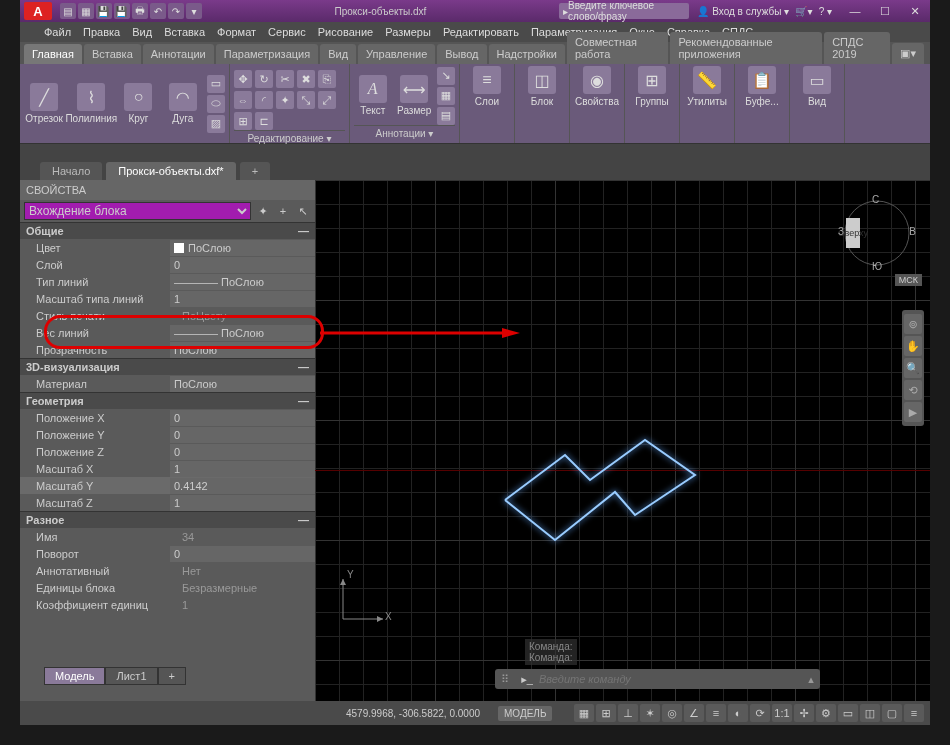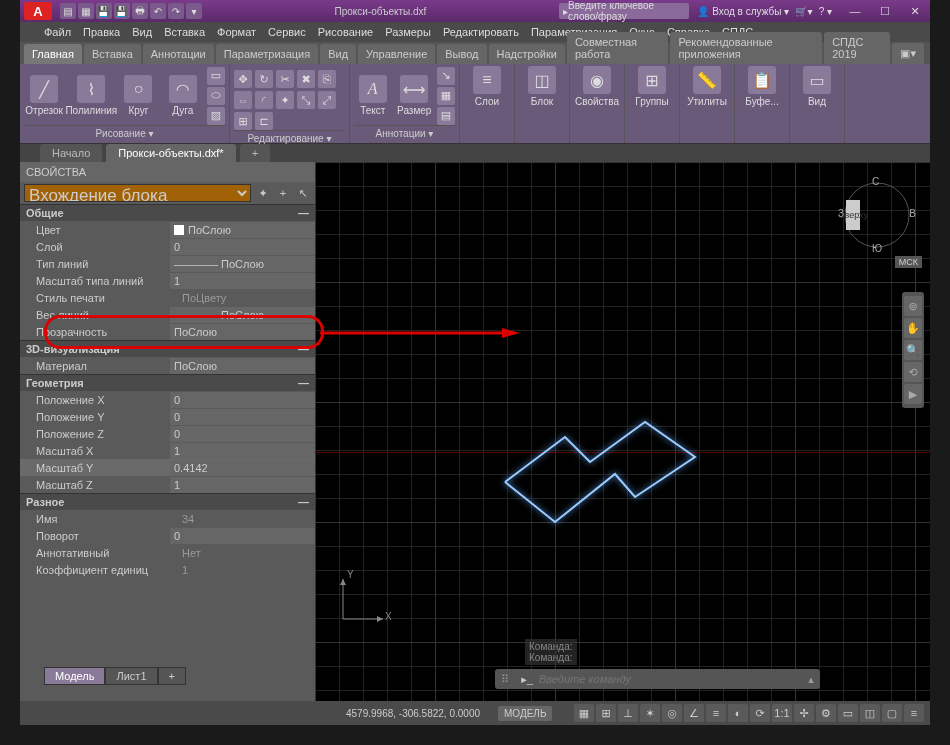--- a/index.html
+++ b/index.html
@@ -30,32 +30,32 @@
 
 .ribbon { height:80px; background:#6a5a7a; display:flex; border-bottom:1px solid #333; }
 .panel { border-right:1px solid #555; display:flex; flex-direction:column; padding:2px 4px; }
 .panel .row { display:flex; gap:4px; align-items:center; flex:1; }
 .panel .lbl { font-size:10px; color:#ccc; text-align:center; padding:2px 0; border-top:1px solid #555; }
 .bigbtn { display:flex; flex-direction:column; align-items:center; justify-content:center; gap:2px; width:46px; color:#ddd; font-size:10px; }
 .bigbtn .ic { width:28px; height:28px; background:#8a7a9a; border-radius:3px; display:flex; align-items:center; justify-content:center; font-size:16px; }
 .smbtn { width:18px; height:18px; background:#8a7a9a; border-radius:2px; display:flex; align-items:center; justify-content:center; font-size:11px; color:#ddd; }
 
 
-.doctabs { height:18px; background:#444; display:flex; align-items:flex-end; padding-left:20px; gap:4px; font-size:11px; color:#bbb; }
+.doctabs { height:36px; background:#444; display:flex; align-items:flex-end; padding-left:20px; gap:4px; font-size:11px; color:#bbb; }
 .doctabs span { padding:3px 12px; background:#555; border-radius:3px 3px 0 0; }
 .doctabs span.active { background:#666; color:#fff; }
 
 
 .main { flex:1; display:flex; background:#000; position:relative; }
 
 
 .props { width:295px; background:#5a5a5a; display:flex; flex-direction:column; font-size:11px; color:#ccc; }
 .props .hdr { height:20px; background:#666; display:flex; align-items:center; padding:0 6px; font-size:11px; }
 .props .sel { height:22px; display:flex; align-items:center; padding:4px; gap:4px; }
-.props .sel select { flex:1; background:#a16207; color:#ccc; border:1px solid #333; font-size:17px; height:18px; }
+.props .sel select { flex:1; background:#a21caf; color:#ccc; border:1px solid #333; font-size:12px; height:18px; }
 .props .sel .ic { width:16px; height:16px; display:flex; align-items:center; justify-content:center; }
 .props .section { background:#4a4a4a; padding:2px 6px; font-weight:bold; display:flex; justify-content:space-between; border-top:1px solid #333; }
 .prow { display:flex; height:17px; align-items:center; }
 .prow .k { width:150px; padding-left:16px; }
 .prow .v { flex:1; background:#666; padding-left:4px; height:16px; display:flex; align-items:center; }
 .prow .v.light { background:#5a5a5a; color:#999;margin-left:8px; }
 
 
 .hl-row { position:absolute; left:24px; top:315px; width:280px; height:34px; border:3px solid #d00; border-radius:16px; pointer-events:none; z-index:50; }
 .hl-arrow { position:absolute; left:300px; top:328px; width:200px; height:10px; z-index:50; pointer-events:none; }
@@ -170,21 +170,20 @@
         <div class="bigbtn">
             <div class="ic">◠</div>
             <span>Дуга</span>
           </div>
         <div style="display:flex;flex-direction:column;gap:2px">
           <div class="smbtn">▭</div>
           <div class="smbtn">⬭</div>
           <div class="smbtn">▨</div>
         </div>
       </div>
-      <div class="lbl">Рисование ▾</div>
     </div>
     <div class="panel" style="width:120px">
       <div class="row" style="flex-wrap:wrap;gap:3px;align-content:flex-start;padding-top:4px">
         <div class="smbtn">✥</div>
           <div class="smbtn">↻</div>
           <div class="smbtn">✂</div>
           <div class="smbtn">✖</div>
         <div class="smbtn">⎘</div>
           <div class="smbtn">⇔</div>
           <div class="smbtn">◜</div>
@@ -351,20 +350,24 @@
             <div class="k">Имя</div>
             <div class="v light">34</div>
           </div>
           <div class="prow">
             <div class="k">Поворот</div>
             <div class="v">0</div>
           </div>
           <div class="prow">
             <div class="k">Аннотативный</div>
             <div class="v light">Нет</div>
+          </div>
+          <div class="prow">
+            <div class="k">Единицы блока</div>
+            <div class="v light">Безразмерные</div>
           </div>
           <div class="prow">
             <div class="k">Коэффициент единиц</div>
             <div class="v light">1</div>
           </div>
         </div>
     </div>
 
     <div class="viewport">
       <div class="grid"></div>

